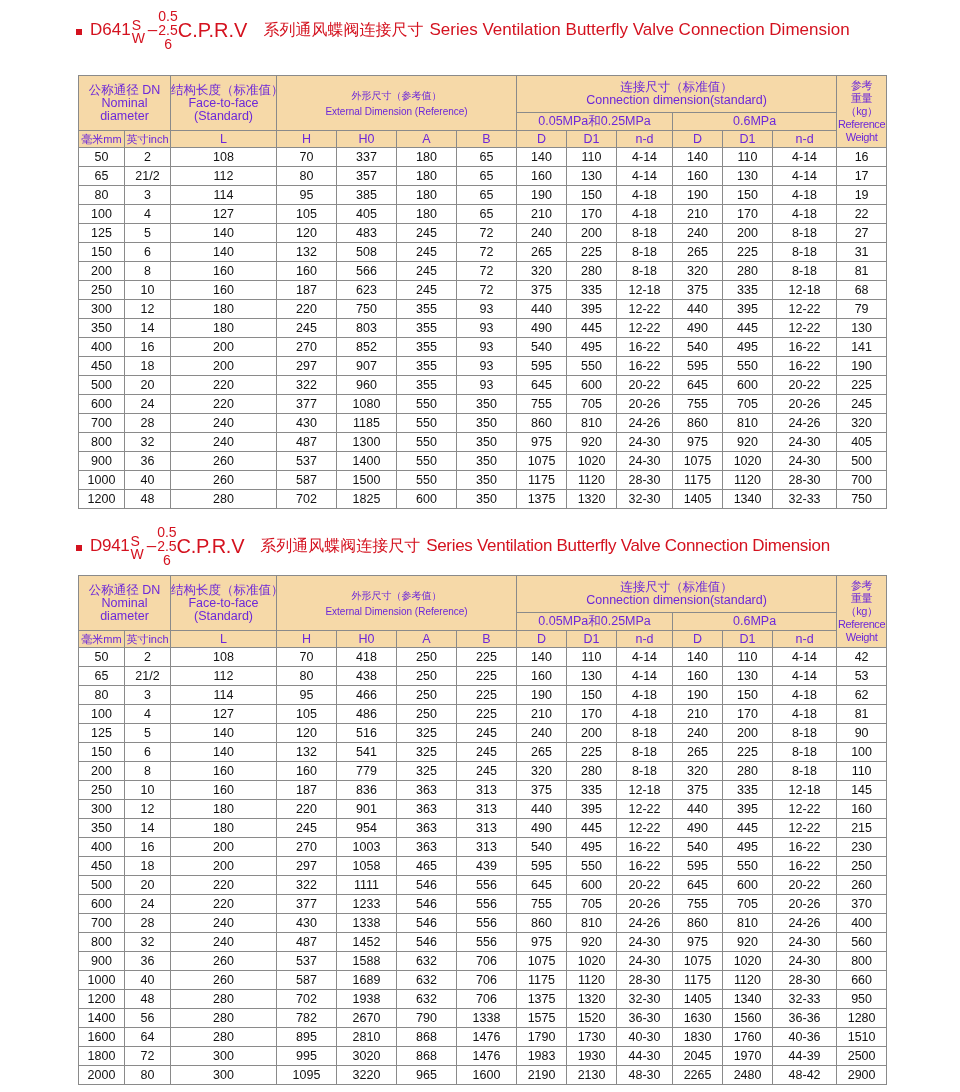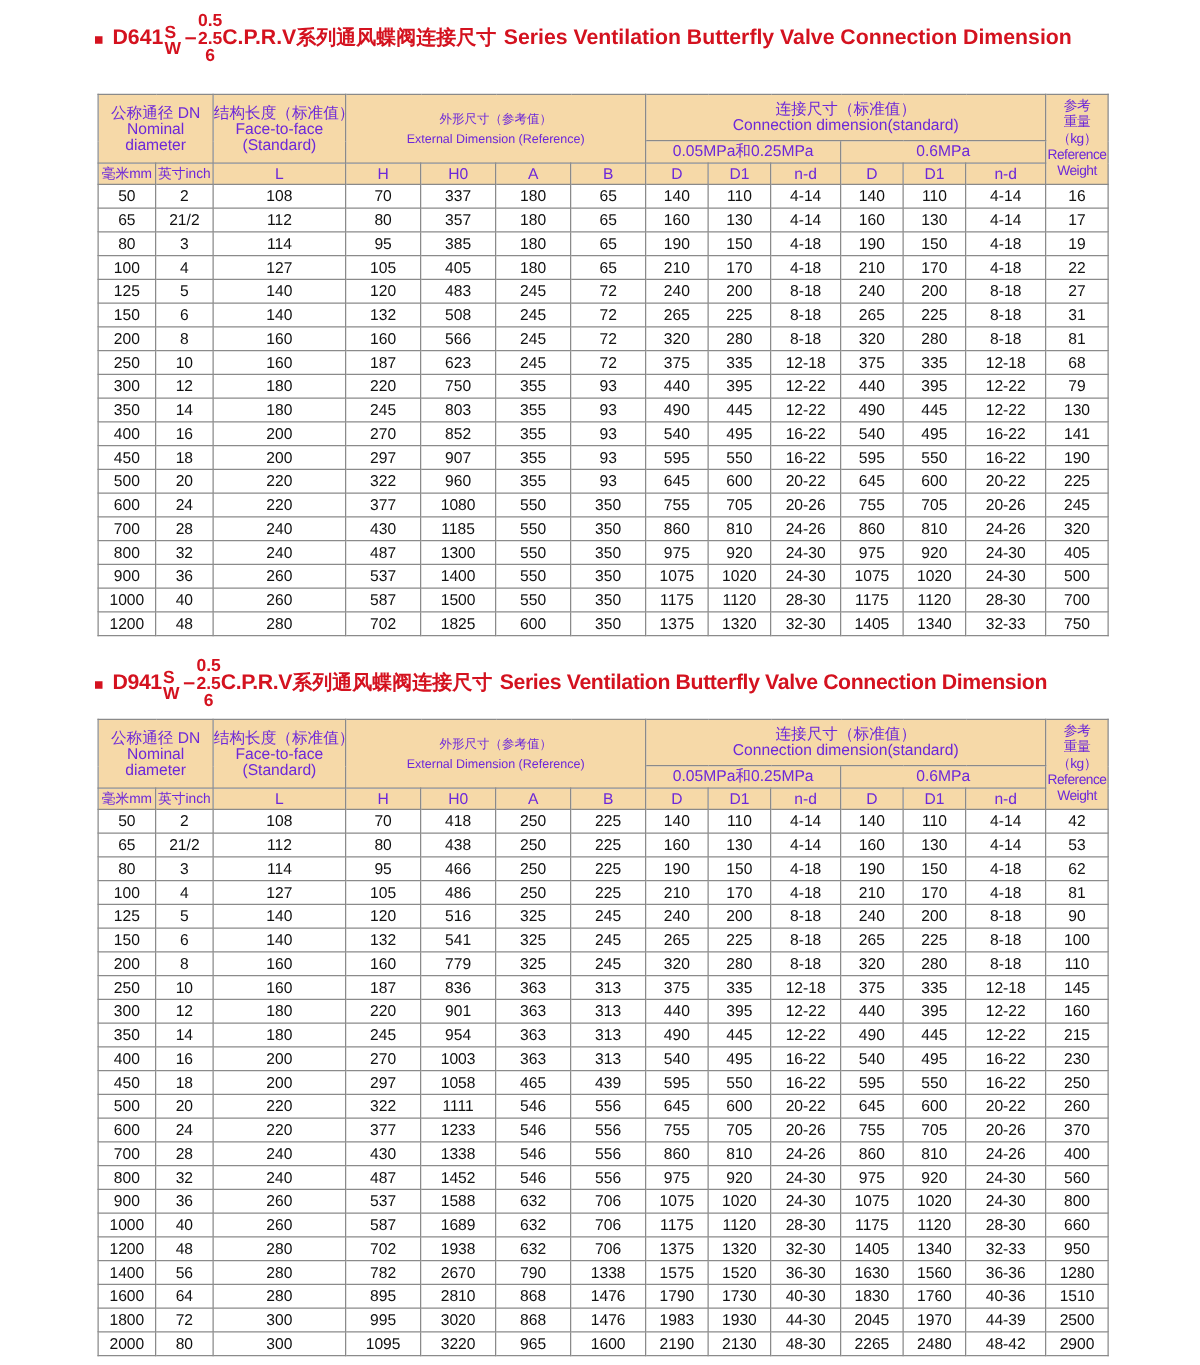--- a/index.html
+++ b/index.html
@@ -1,23 +1,23 @@
 <!DOCTYPE html>
 <html><head>
 <meta charset="utf-8">
 <style>
   html, body { margin: 0; padding: 0; background: #ffffff; }
   body { width: 960px; height: 1092px; position: relative; overflow: hidden; font-family: "Liberation Sans", "DejaVu Sans", sans-serif; color: #111; }
-  .title { position: absolute; left: 76px; height: 56px; color: #d4121f; font-weight: bold; display: flex; align-items: center; white-space: nowrap; }
+  .title { position: absolute; left: 76px; height: 56px; color: #d4121f; font-weight: normal; display: flex; align-items: center; white-space: nowrap; }
   .title .bullet { width: 6px; height: 6px; background: #d4121f; margin-right: 8px; margin-top: 4px; }
   .title .model { font-size: 17px; }
   .title .sw { display: inline-flex; flex-direction: column; font-size: 14px; line-height: 13px; margin: 0 2px 0 1px; position: relative; top: 2px; }
   .title .dash { font-size: 17px; margin: 0 1px; }
   .title .press { display: inline-flex; flex-direction: column; font-size: 14px; line-height: 14px; text-align: center; }
-  .title .cprv { font-size: 17px; margin-right: 0; }
+  .title .cprv { font-size: 20px; margin-right: 16px; }
   .title .cn { font-size: 16px; margin-right: 6px; }
   .title .en { font-size: 17px; }
   .t1 { top: 2px; }
   .t2 { top: 518px; }
   .t2 .en, .t2 .cprv, .t2 .model { font-stretch: condensed; letter-spacing: -0.3px; }
 
   table.spec { position: absolute; left: 78px; border-collapse: collapse; table-layout: fixed; width: 808px; font-size: 12.5px; }
   table.spec td, table.spec th { border: 1px solid #8a8a8a; text-align: center; padding: 0; font-weight: normal; overflow: hidden; white-space: nowrap; }
   table.spec thead th { background: #f6d9a8; color: #6d28d9; line-height: 13px; }
   table.spec thead th.sub { font-size: 11px; }

